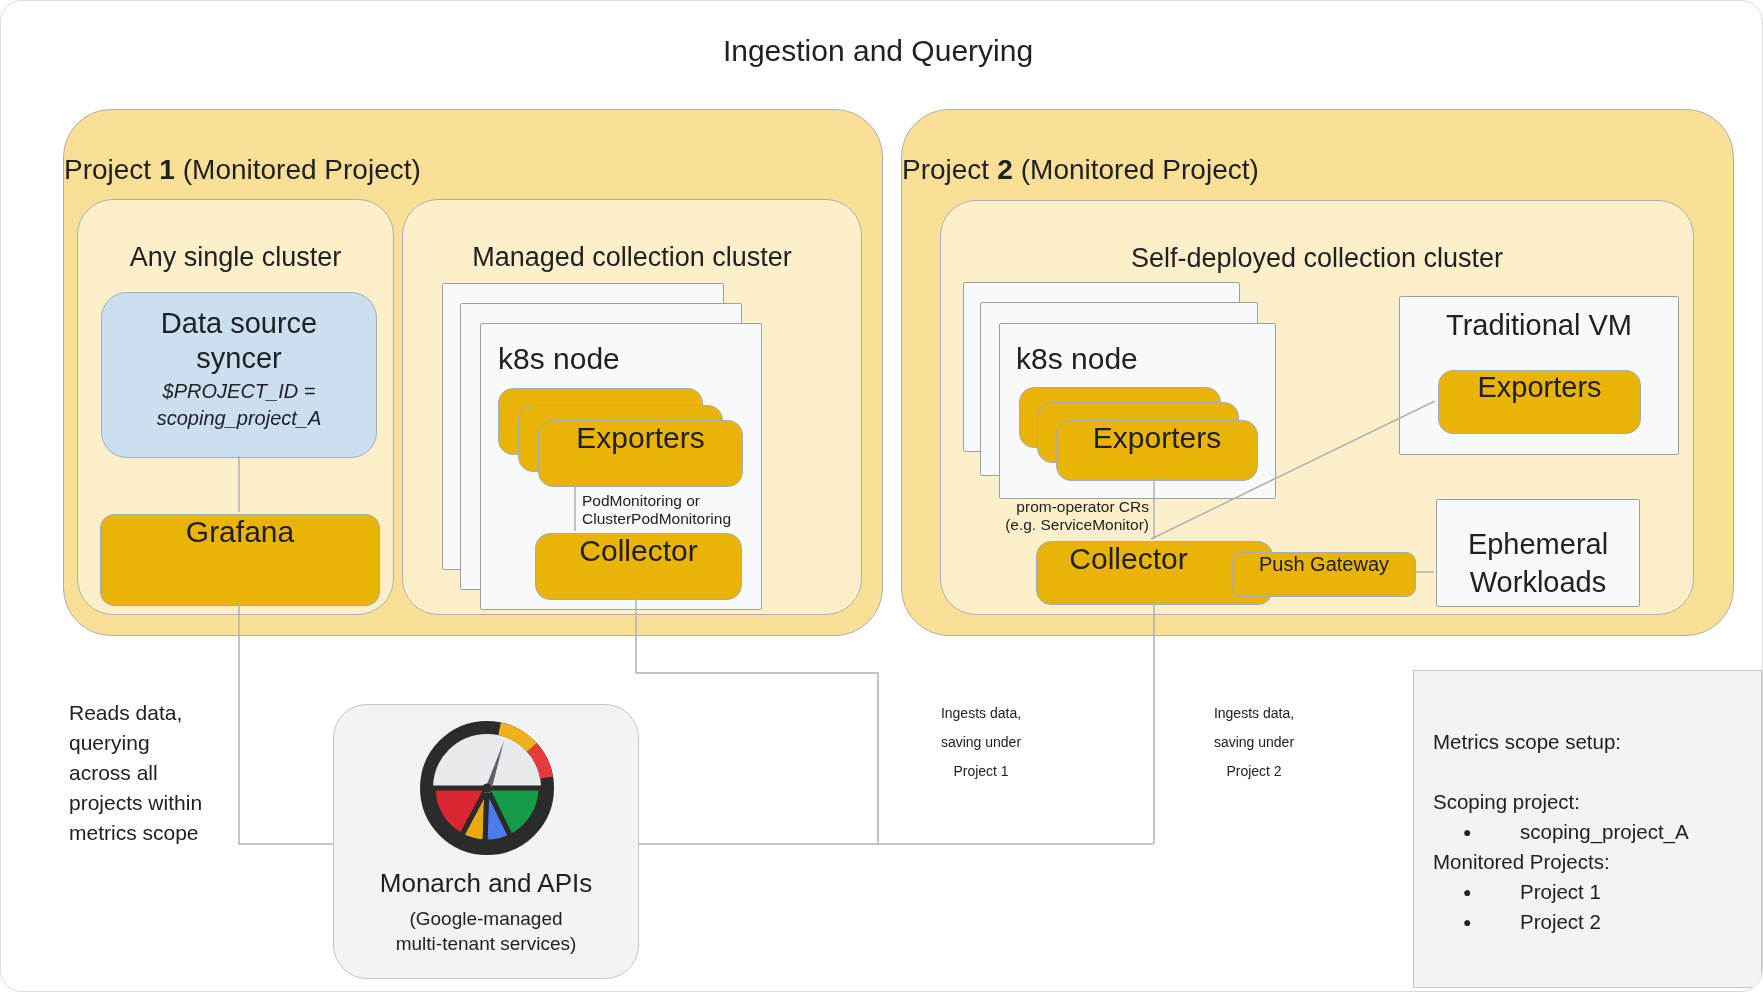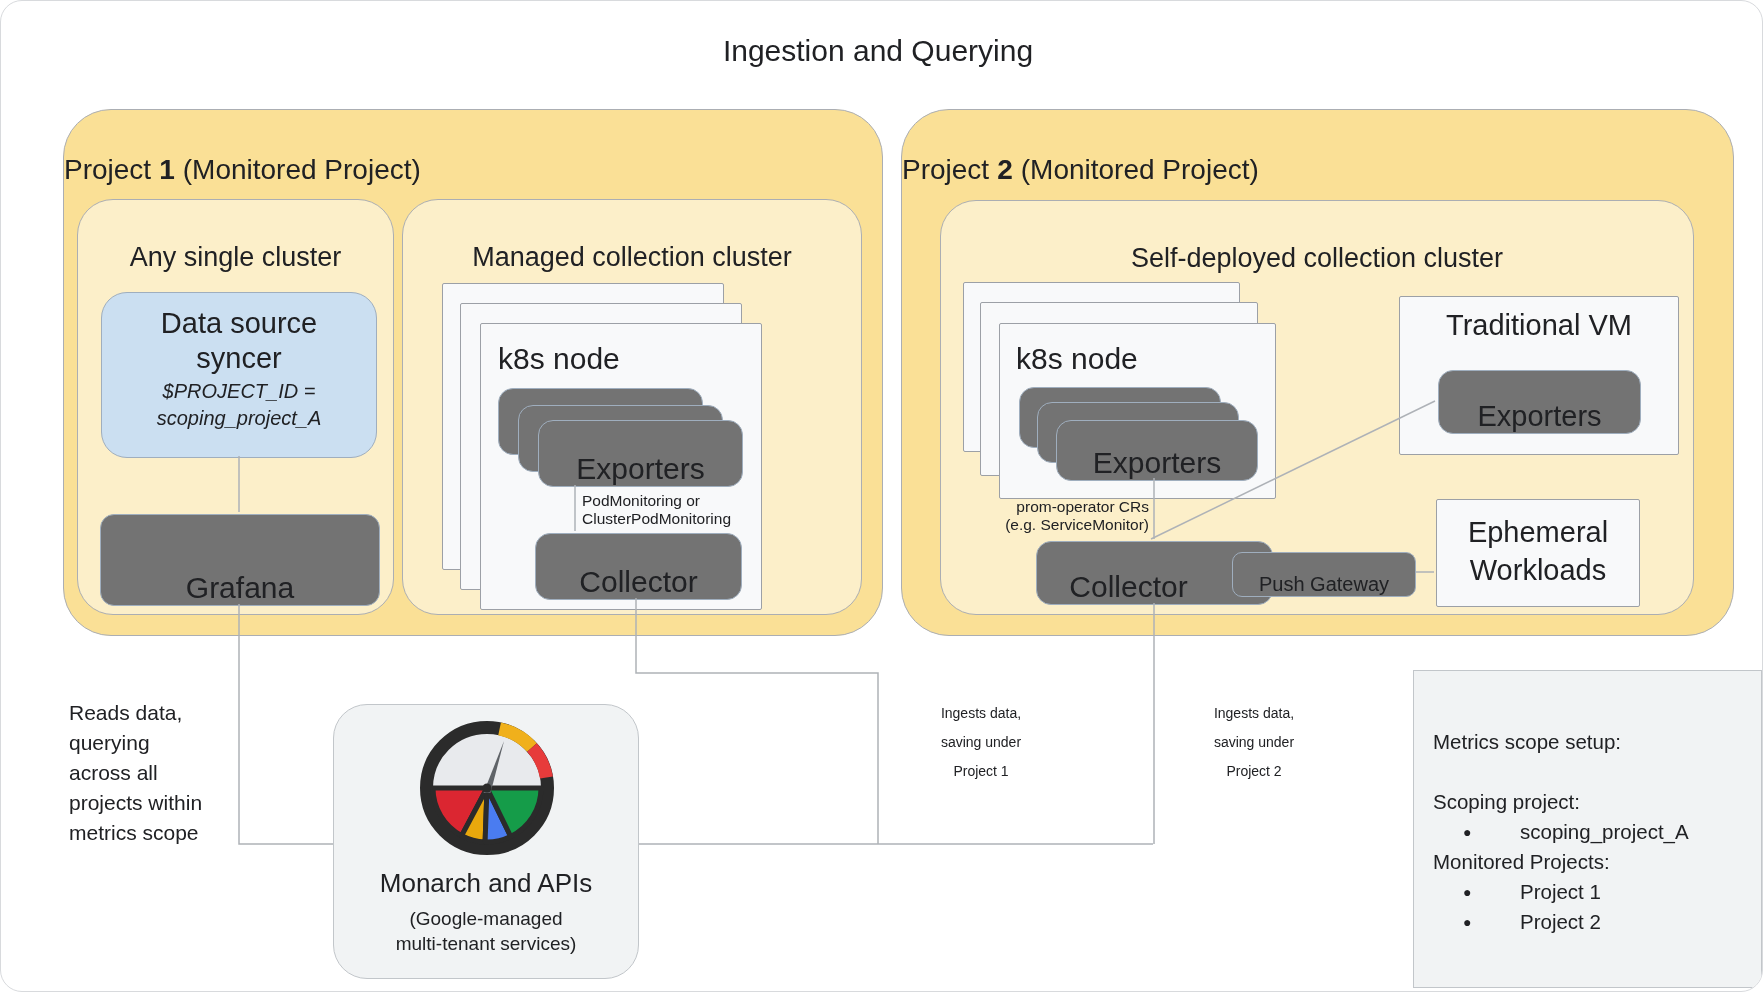--- a/index.html
+++ b/index.html
@@ -12,22 +12,22 @@
   .abs{position:absolute;}
   .main-title{left:527px;top:33px;width:700px;text-align:center;font-size:30px;}
 
   .project{top:108px;height:527px;background:#FAE096;border:1.5px solid #ABAEB3;border-radius:48px;}
   .project-title{left:0;right:0;top:44px;text-align:left;font-size:28px;}
   .project-title .num{font-weight:700;margin:0 8px 0 8px;}
 
   .cluster{background:#FCEFC9;border:1.5px solid #ABAEB3;border-radius:36px;}
   .cluster-title{left:0;right:0;top:42px;text-align:center;font-size:27px;}
 
-  .bluebox{background:#737373;border:1.5px solid #9FAEBE;border-radius:15px;
-    display:flex;align-items:flex-end;justify-content:center;font-size:30px;}
+  .bluebox{background:#eab308;border:1.5px solid #9FAEBE;border-radius:15px;
+    display:flex;align-items:flex-start;justify-content:center;font-size:30px;}
   .card{background:#F8F9FA;border:1.3px solid #9CA0A6;border-radius:2px;}
 
   .syncer{left:23px;top:92px;width:276px;height:166px;border-radius:26px;
     background:#CBDFF1;border:1.5px solid #9FAEBE;text-align:center;padding-top:13px;}
   .syncer .big{font-size:29px;line-height:35px;}
   .syncer .param{font-style:italic;font-size:20px;line-height:24px;margin-top:3px;}
   .grafana{left:22px;top:314px;width:280px;height:92px;border-radius:14px;}
 
   .node-label{font-size:30px;}
   .small-note{font-size:15.5px;line-height:18px;}
@@ -126,21 +126,21 @@
         <span>Push Gateway</span>
       </div>
 
       <div class="abs card" style="left:458px;top:95px;width:280px;height:159px;">
         <div class="abs" style="left:0;right:0;top:12px;text-align:center;font-size:29px;">Traditional VM</div>
         <div class="abs bluebox" style="left:38px;top:73px;width:203px;height:64px;font-size:29px;">
           <span>Exporters</span>
         </div>
       </div>
 
-      <div class="abs card" style="left:495px;top:298px;width:204px;height:108px;padding-top:13px;text-align:center;font-size:29px;line-height:38px;">
+      <div class="abs card" style="left:495px;top:298px;width:204px;height:108px;padding-top:25px;text-align:center;font-size:29px;line-height:38px;">
         <div>Ephemeral</div>
         <div>Workloads</div>
       </div>
     </div>
   </div>
 
   <div class="abs monarch">
     <svg class="abs" style="left:78px;top:8px;" width="150" height="150" viewBox="-75 -75 150 150">
       <circle cx="0" cy="0" r="60.5" fill="#E8EAED" stroke="#2B2B2B" stroke-width="13"></circle>
       <path d="M0,0 L-54,0 A54,54 0 0 0 -25.3,47.7 Z" fill="#DB2631" stroke="#2B2B2B" stroke-width="5" stroke-linejoin="round"></path>

